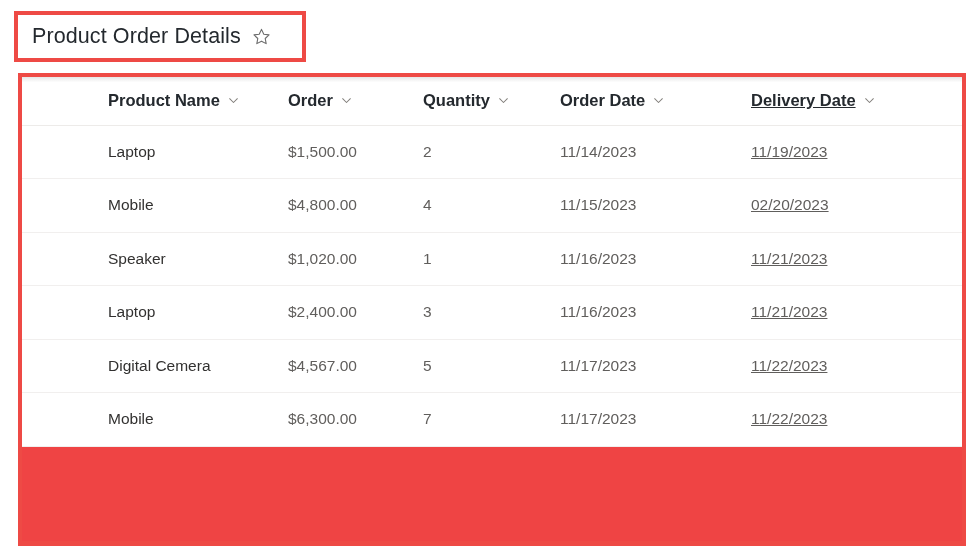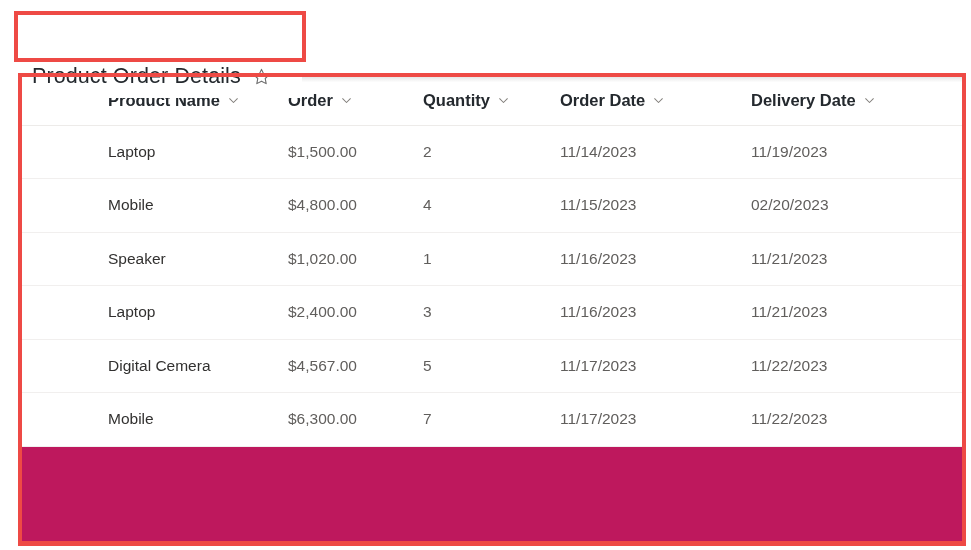--- a/index.html
+++ b/index.html
@@ -46,21 +46,20 @@
     left: 18px;
     top: 15px;
     width: 284px;
     height: 43px;
     display: flex;
     align-items: center;
     gap: 11px;
     padding-left: 14px;
     background: #ffffff;
     z-index: 10;
-    margin-top: 40px;
   }
   #page-title {
     font-size: 21.5px;
     font-weight: 400;
     color: #24292e;
     letter-spacing: 0.1px;
     white-space: nowrap;
     line-height: 1;
   }
   .star-icon {
@@ -71,21 +70,21 @@
   }
   .star-icon svg { display: block; }
 
   
   #table-wrap {
     position: absolute;
     left: 22px;
     top: 77px;
     width: 940px;
     height: 466px;
-    background: #be185d;
+    background: #ef4444;
     overflow: hidden;
     z-index: 5;
   }
 
   
   #scroll-shadow {
     position: absolute;
     left: 0;
     top: 0;
     width: 100%;
@@ -147,21 +146,21 @@
   .col-name   { width: 251px; }
   .col-price  { width: 135px; }
   .col-qty    { width: 140px; }
   .col-odate  { width: 186px; }
   .col-ddate  { width: 228px; }
 
   .pad-name   { padding-left: 86px; }
   .pad-price  { padding-left: 15px; }
   .pad-qty    { padding-left: 15px; }
   .pad-odate  { padding-left: 12px; }
-  .pad-ddate  { padding-left: 17px; }
+  .pad-ddate  { padding-left: 17px; text-decoration: underline; }
 </style>
 </head>
 <body>
 
 <div id="root">
 
   <div id="title-bar">
     <span id="page-title">Product Order Details</span>
     <span class="star-icon">
       <svg viewBox="0 0 24 24" width="19" height="19" fill="none" stroke="#6b6b6b" stroke-width="1.4" stroke-linejoin="round">

